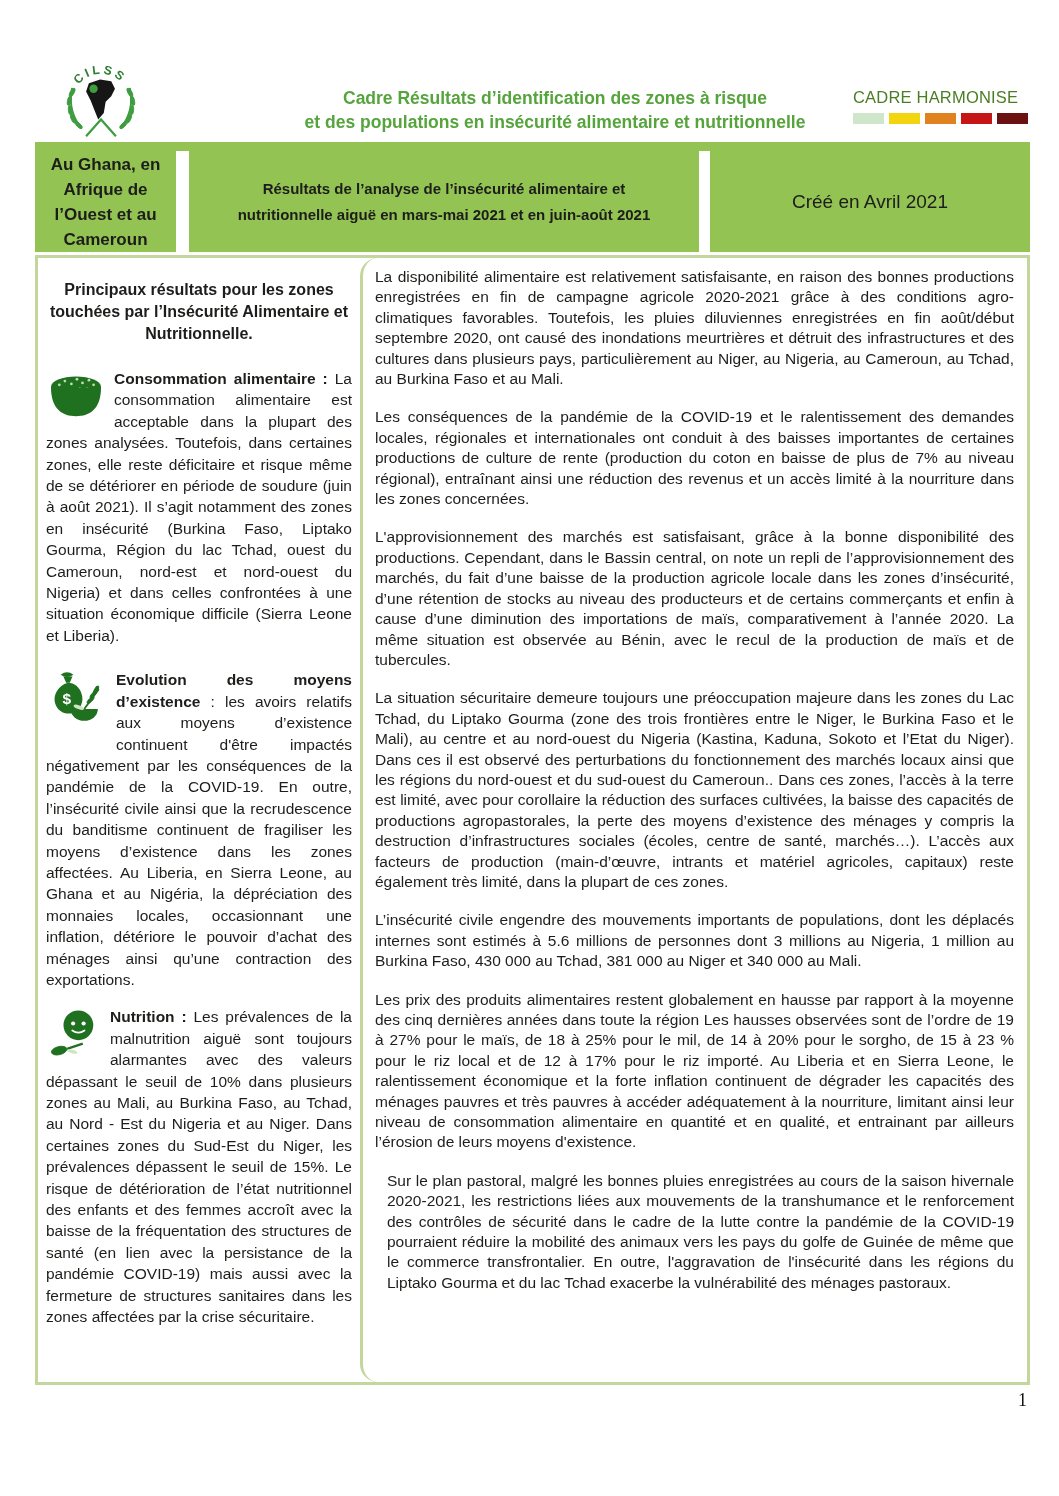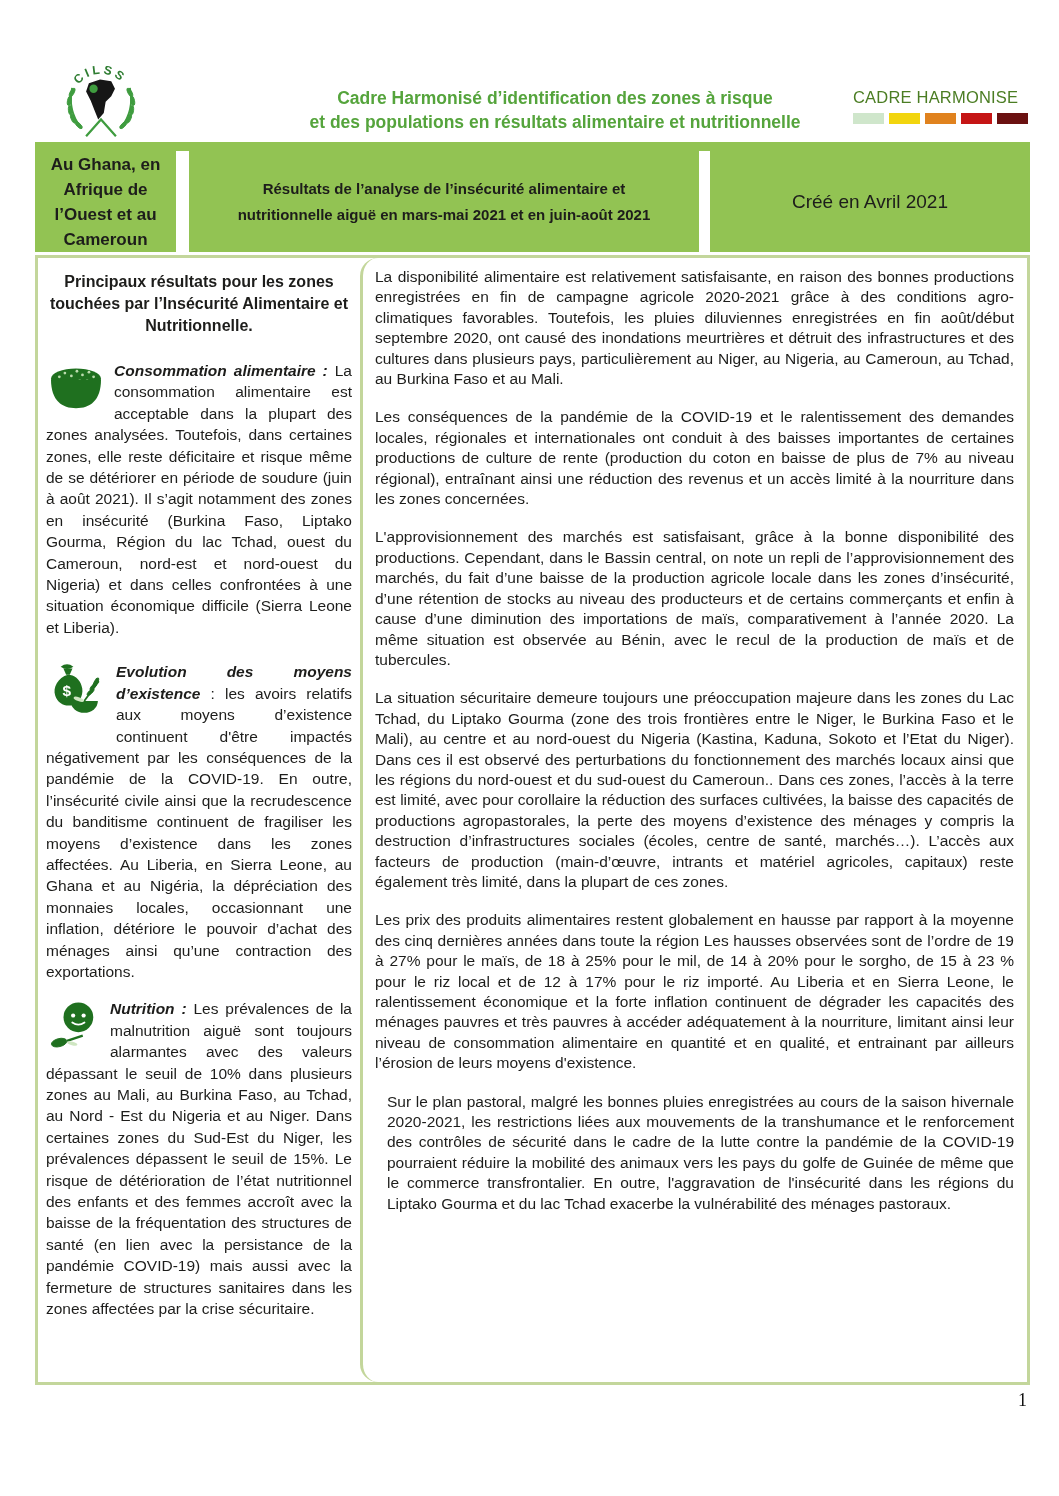--- a/index.html
+++ b/index.html
@@ -29,28 +29,28 @@
   .gap1 { width:13px; background:#ffffff; }
   .banner-mid   { flex:1; font-weight:bold; font-size:15px; line-height:26px; padding:2px 26px; }
   .gap2 { width:11px; background:#ffffff; }
   .banner-right { width:320px; font-size:19px; padding:2px 3px; }
   
   .content {
     position:absolute; left:35px; top:255px; width:995px; height:1130px;
     display:flex; border:3px solid #c3d69b; background:#ffffff;
   }
   .col { overflow:hidden; }
-  .col-left  { width:322px; padding:11px 8px 8px 8px; }
+  .col-left  { width:322px; padding:19px 8px 8px 8px; }
   .col-right { flex:1; border-left:3px solid #c3d69b; padding:9px 13px 8px 12px;border-radius:18px; }
   .col-heading {
     font-size:16px; font-weight:bold; text-align:center; line-height:22px; margin:2px 2px 0 2px;
   }
   .sec { text-align:justify; font-size:15.5px; line-height:21.4px; margin-top:23px; }
   .sec-3 { margin-top:16px; }
-  .sec b { font-weight:bold;font-style:italic; }
+  .sec b { font-weight:bold; }
   .sec-icon { float:left; margin:2px 8px 2px 0; }
   .col-right p { text-align:justify; font-size:15.5px; line-height:20.4px; margin-bottom:18px; }
   .col-right p:last-child { margin-bottom:0;margin-left:12px; }
   
   .page-number {
     position:absolute; right:32px; top:1390px; font-family:"Liberation Serif", serif;
     font-size:18px; color:#111;
   }
 </style>
 </head>
@@ -79,22 +79,22 @@
         <ellipse cx="77" cy="37" rx="5" ry="2" transform="rotate(60 77 37)"></ellipse>
         <ellipse cx="80" cy="46" rx="5" ry="2" transform="rotate(80 80 46)"></ellipse>
         <ellipse cx="79" cy="56" rx="5" ry="2" transform="rotate(95 79 56)"></ellipse>
         <ellipse cx="76" cy="65" rx="5" ry="2" transform="rotate(115 76 65)"></ellipse>
         <ellipse cx="70" cy="72" rx="5" ry="2" transform="rotate(135 70 72)"></ellipse>
         <path d="M30 84 L46 66 L62 84" fill="none" stroke-width="2.4"></path>
       </g>
     </svg>
 
     <div class="doc-title">
-      <div>Cadre Harmonisé d’identification des zones à risque</div>
-      <div>et des populations en résultats alimentaire et nutritionnelle</div>
+      <div>Cadre Résultats d’identification des zones à risque</div>
+      <div>et des populations en insécurité alimentaire et nutritionnelle</div>
     </div>
 
     <div class="brand">
       <div class="brand-name">CADRE HARMONISE</div>
       <div class="brand-bars">
         <span class="brand-bar" style="background: rgb(207, 230, 203);"></span>
         <span class="brand-bar" style="background: rgb(242, 213, 14);"></span>
         <span class="brand-bar" style="background: rgb(224, 130, 30);"></span>
         <span class="brand-bar" style="background: rgb(197, 21, 21);"></span>
         <span class="brand-bar" style="background: rgb(107, 17, 17);"></span>
@@ -177,19 +177,20 @@
           </svg>
         </span><b>Nutrition :</b><span> Les prévalences de la malnutrition aiguë sont toujours alarmantes avec des valeurs dépassant le seuil de 10% dans plusieurs zones au Mali, au Burkina Faso, au Tchad, au Nord - Est du Nigeria et au Niger. Dans certaines zones du Sud-Est du Niger, les prévalences dépassent le seuil de 15%. Le risque de détérioration de l’état nutritionnel des enfants et des femmes accroît avec la baisse de la fréquentation des structures de santé (en lien avec la persistance de la pandémie COVID-19) mais aussi avec la fermeture de structures sanitaires dans les zones affectées par la crise sécuritaire.</span>
       </p>
     </section>
 
     <section class="col col-right">
       <p>La disponibilité alimentaire est relativement satisfaisante, en raison des bonnes productions enregistrées en fin de campagne agricole 2020-2021 grâce à des conditions agro-climatiques favorables. Toutefois, les pluies diluviennes enregistrées en fin août/début septembre 2020, ont causé des inondations meurtrières et détruit des infrastructures et des cultures dans plusieurs pays, particulièrement au Niger, au Nigeria, au Cameroun, au Tchad, au Burkina Faso et au Mali.</p>
       <p>Les conséquences de la pandémie de la COVID-19 et le ralentissement des demandes locales, régionales et internationales ont conduit à des baisses importantes de certaines productions de culture de rente (production du coton en baisse de plus de 7% au niveau régional), entraînant ainsi une réduction  des revenus et un accès limité à la nourriture dans les zones concernées.</p>
       <p>L'approvisionnement des marchés est satisfaisant, grâce à  la bonne disponibilité des productions. Cependant, dans le Bassin central, on note un repli de l’approvisionnement des marchés, du fait d’une baisse de la production agricole locale dans les zones d’insécurité, d’une rétention de stocks au niveau des producteurs et de certains commerçants et enfin à cause d’une diminution des importations de maïs, comparativement à l’année 2020. La même situation est observée au Bénin, avec le recul de la production de maïs et de tubercules.</p>
       <p>La situation sécuritaire demeure toujours une préoccupation majeure dans les zones du Lac Tchad, du Liptako Gourma (zone des trois frontières entre le Niger, le Burkina Faso et le Mali), au centre et au nord-ouest du Nigeria (Kastina, Kaduna, Sokoto et l’Etat du Niger). Dans ces il est observé des perturbations du fonctionnement des marchés locaux ainsi que les régions du nord-ouest et du sud-ouest du Cameroun.. Dans ces zones, l’accès à la terre est limité, avec pour corollaire la réduction des surfaces cultivées, la baisse des capacités de productions agropastorales, la perte des moyens d’existence des ménages y compris la destruction d’infrastructures sociales (écoles, centre de santé, marchés…). L’accès aux facteurs de production (main-d’œuvre, intrants et matériel agricoles, capitaux) reste également très limité, dans la plupart de ces  zones.</p>
+      <p>L’insécurité civile engendre des mouvements importants de populations, dont les déplacés internes sont estimés à 5.6 millions de personnes dont 3 millions au Nigeria, 1 million au Burkina Faso, 430 000 au Tchad, 381 000 au Niger et 340 000 au Mali.</p>
       <p>Les prix des produits alimentaires restent globalement en hausse par rapport à la moyenne des cinq dernières années dans toute la région Les hausses observées sont de l’ordre de 19 à 27% pour le maïs, de 18 à 25% pour le mil, de 14 à 20% pour le sorgho, de 15 à 23 % pour le riz local et de 12 à 17% pour le riz importé. Au Liberia et en Sierra Leone, le ralentissement économique et la forte inflation continuent de dégrader les capacités des ménages pauvres et très pauvres à accéder adéquatement à la nourriture, limitant ainsi leur niveau de consommation alimentaire en quantité et en qualité, et entrainant par ailleurs l’érosion de leurs moyens d'existence.</p>
       <p>Sur le plan pastoral, malgré les bonnes pluies enregistrées au cours de la saison hivernale 2020-2021, les restrictions liées aux mouvements de la transhumance et le renforcement des contrôles de sécurité dans le cadre de la lutte contre la pandémie de la COVID-19 pourraient réduire la mobilité des animaux vers les pays du golfe de Guinée de même que le commerce transfrontalier. En outre, l'aggravation de l'insécurité dans les régions du Liptako Gourma et du lac Tchad exacerbe la vulnérabilité des ménages pastoraux.</p>
     </section>
   </main>
 
   <div class="page-number">1</div>
 </div>
 
 </body></html>

